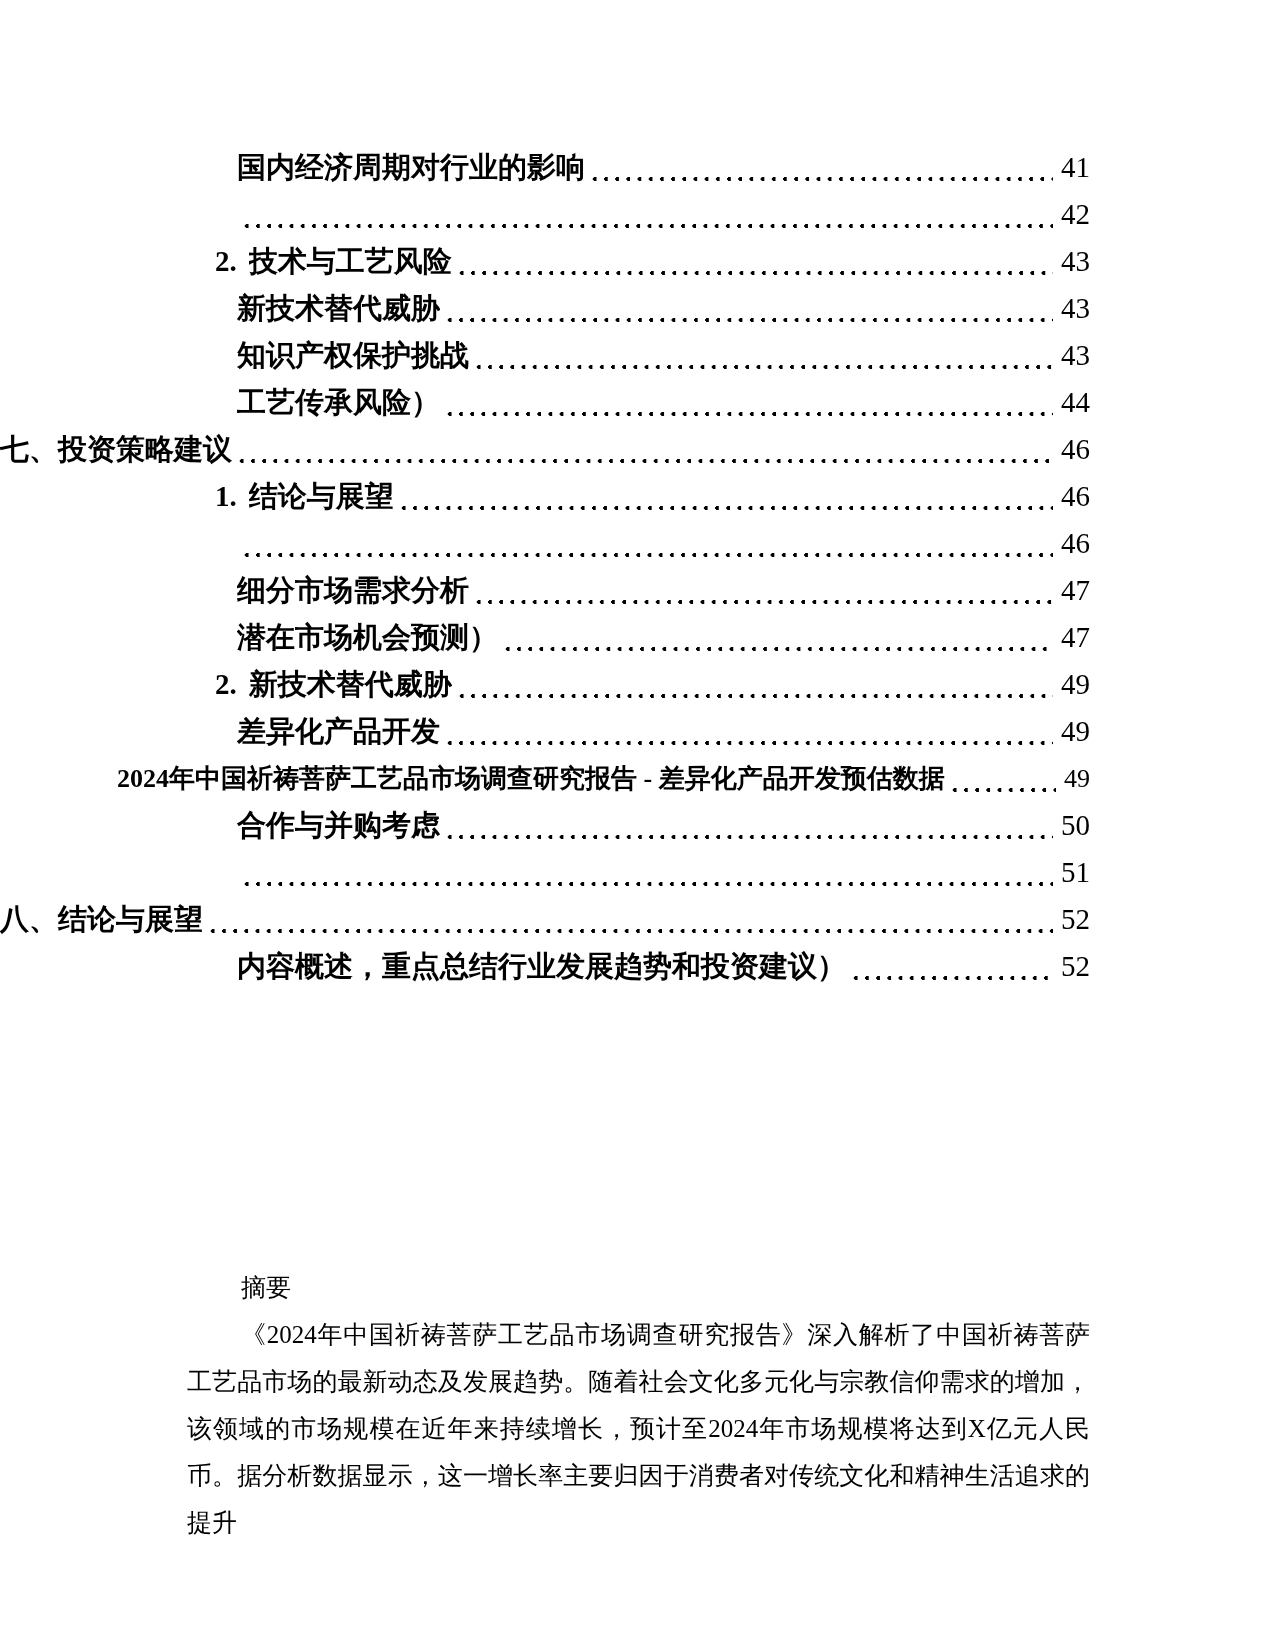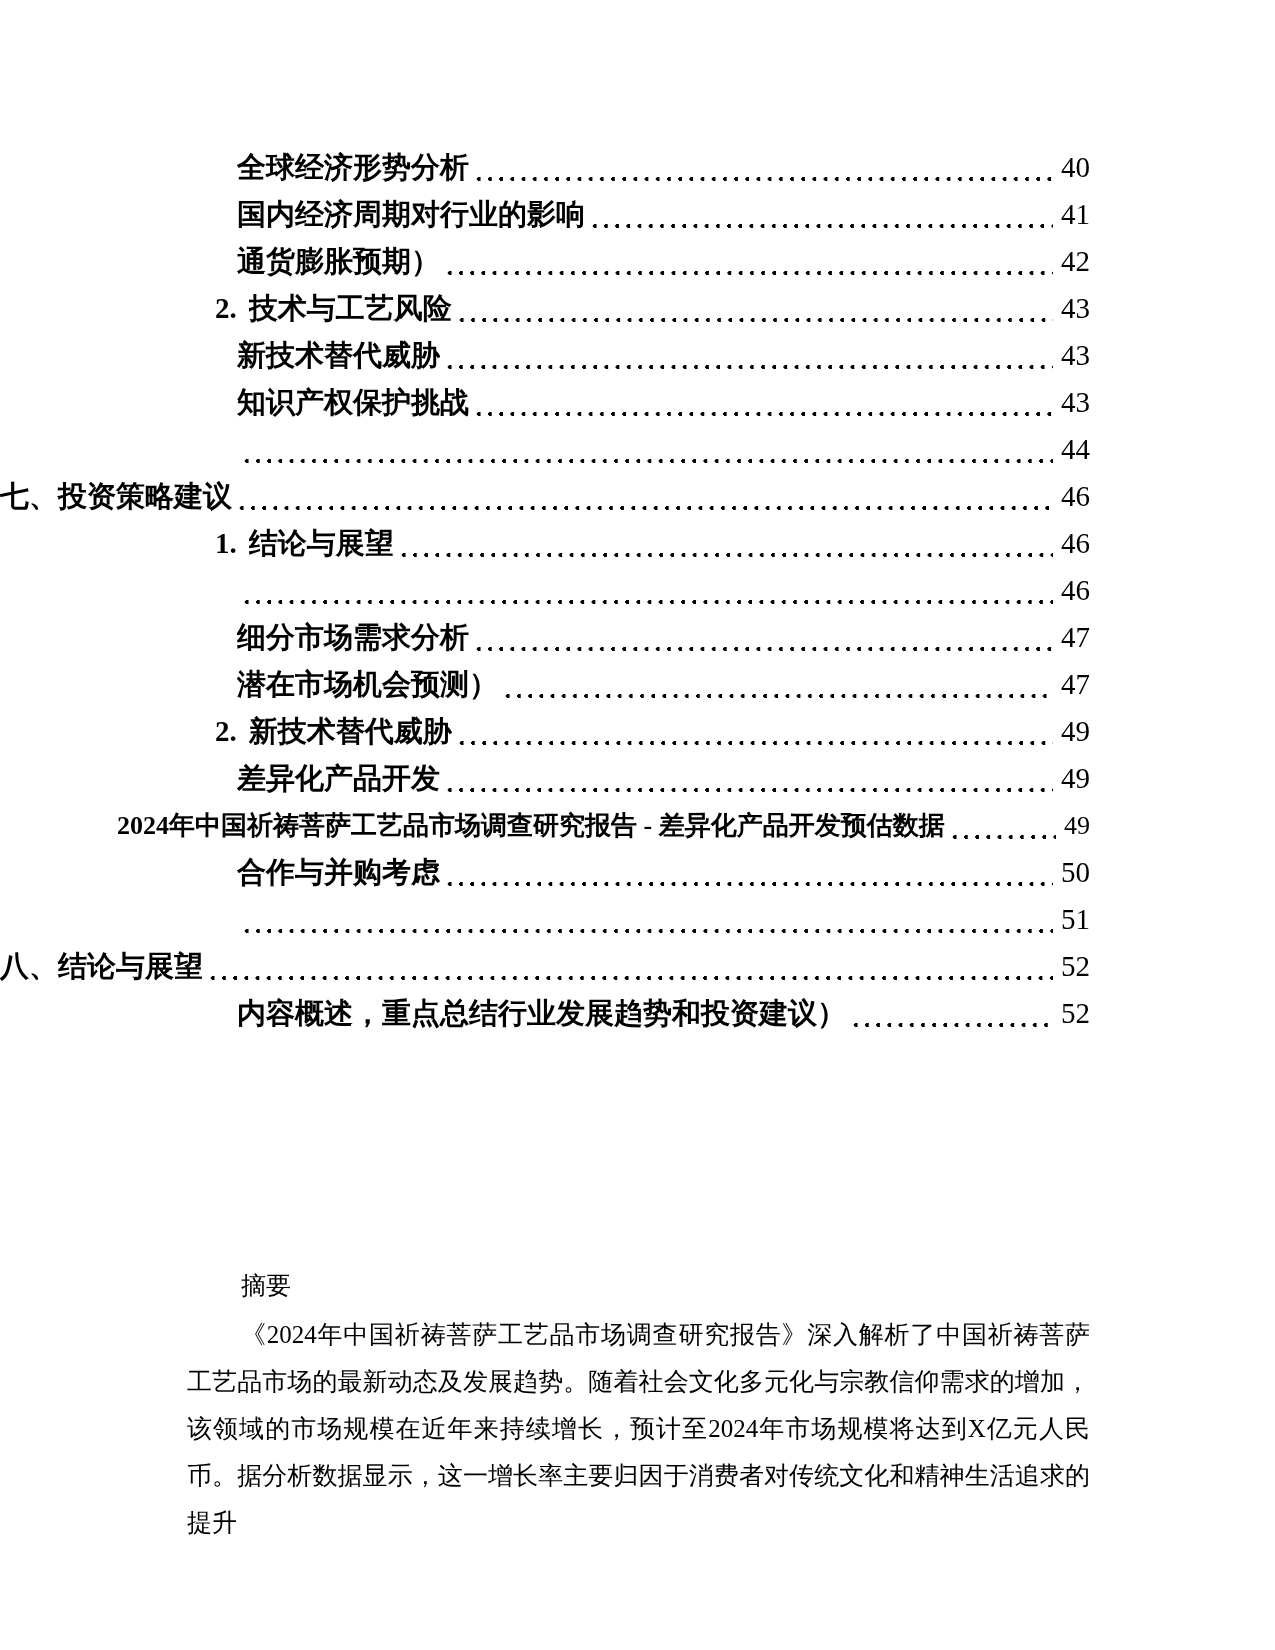--- a/index.html
+++ b/index.html
@@ -71,49 +71,41 @@
     left: 187px;
     width: 903px;
     font-size: 25px;
     line-height: 47px;
   }
   .abstract p {
     margin: 0;
   }
   .abstract-heading {
     text-indent: 54px;
-    font-family: Liberation Mono, monospace;
   }
   .abstract-paragraph {
     text-indent: 54px;
     text-align: justify;
     text-justify: inter-ideograph;
   }
 </style>
 </head>
 <body>
 
 <div class="page">
 
   <div class="toc">
       <div class="toc-row lv-sub">
 
-      <span class="toc-label">全球经济形势分析</span>
-      <span class="leader"></span>
-      <span class="toc-page">40</span>
-    </div>
-      <div class="toc-row lv-sub">
-
       <span class="toc-label">国内经济周期对行业的影响</span>
       <span class="leader"></span>
       <span class="toc-page">41</span>
     </div>
       <div class="toc-row lv-sub">
 
-      <span class="toc-label">通货膨胀预期）</span>
       <span class="leader"></span>
       <span class="toc-page">42</span>
     </div>
       <div class="toc-row lv-numbered">
       <span class="toc-num">2.</span>
       <span class="toc-label">技术与工艺风险</span>
       <span class="leader"></span>
       <span class="toc-page">43</span>
     </div>
       <div class="toc-row lv-sub">
@@ -123,20 +115,21 @@
       <span class="toc-page">43</span>
     </div>
       <div class="toc-row lv-sub">
 
       <span class="toc-label">知识产权保护挑战</span>
       <span class="leader"></span>
       <span class="toc-page">43</span>
     </div>
       <div class="toc-row lv-sub">
 
+      <span class="toc-label">工艺传承风险）</span>
       <span class="leader"></span>
       <span class="toc-page">44</span>
     </div>
       <div class="toc-row lv-chapter">
 
       <span class="toc-label">七、投资策略建议</span>
       <span class="leader"></span>
       <span class="toc-page">46</span>
     </div>
       <div class="toc-row lv-numbered">

